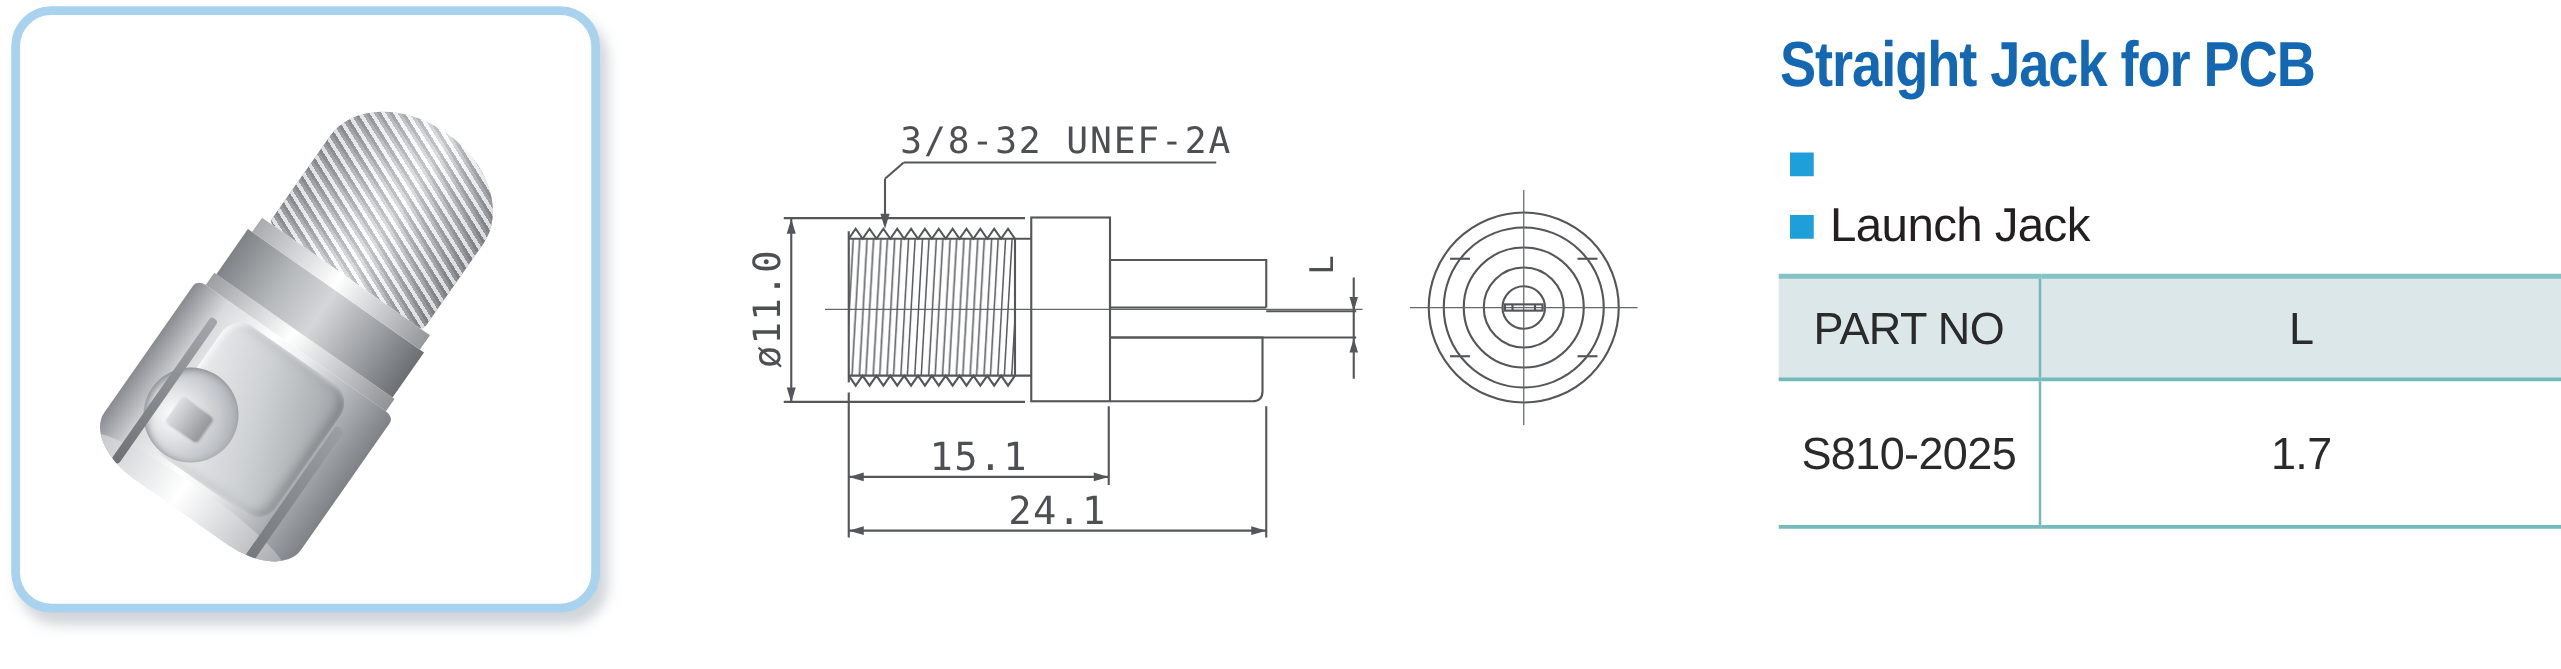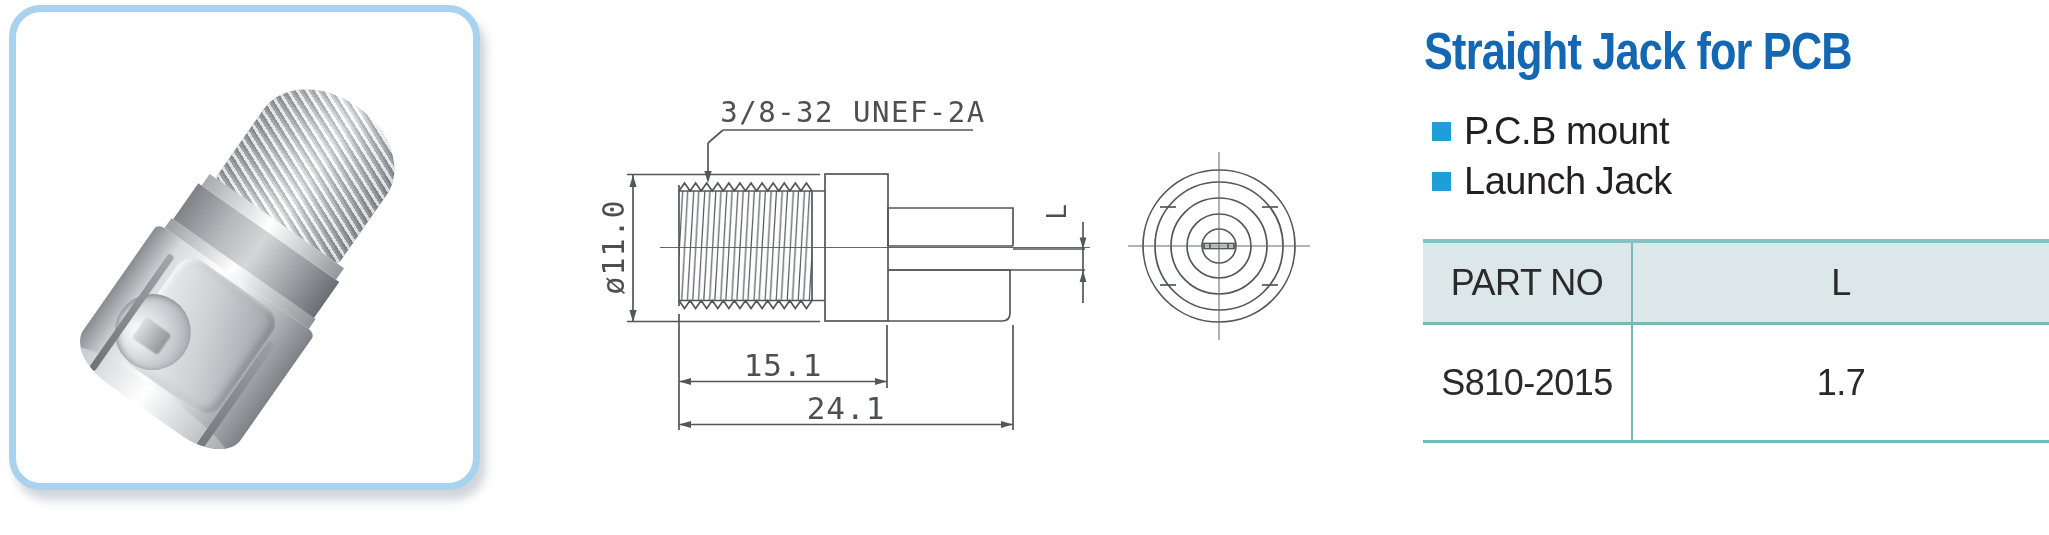--- a/index.html
+++ b/index.html
@@ -78,21 +78,21 @@
     position:absolute;left:1424px;top:22px;
     font-size:51px;font-weight:bold;letter-spacing:-1px;color:#1467b2;
     transform:scaleX(.85);transform-origin:left top;white-space:nowrap;
   }
   .features{position:absolute;left:1432px;top:106px;}
   .feature-item{display:flex;align-items:center;height:50px;}
   .bullet{width:19px;height:19px;background:#1f9fd9;margin-right:13px;flex:0 0 auto;}
   .feature-label{font-size:38px;color:#231f20;letter-spacing:-0.5px;white-space:nowrap;}
   .spec-table{
     position:absolute;left:1423px;top:219px;width:626px;
-    border-collapse:collapse;table-layout:fixed;margin-top:20px;
+    border-collapse:collapse;table-layout:fixed;
   }
   .spec-table td{
     text-align:center;vertical-align:middle;color:#2a2a2a;
     font-size:36px;letter-spacing:-0.5px;padding:0;
   }
   .spec-table .col-part{width:208px;}
   .spec-table tr.header-row td{
     height:79px;background:#dbe7e9;
     border-top:4px solid #85c2c4;border-bottom:3px solid #74babc;
   }
@@ -221,32 +221,31 @@
       <line class="dline" x1="1228" y1="243.5" x2="1228" y2="248.5"></line>
     </g>
   </g>
 </svg>
 
 <div class="title">Straight Jack for PCB</div>
 
 <div class="features">
   <div class="feature-item">
     <span class="bullet"></span>
-    <span class="feature-label">P.C.B mount</span>
   </div>
   <div class="feature-item">
     <span class="bullet"></span>
     <span class="feature-label">Launch Jack</span>
   </div>
 </div>
 
 <table class="spec-table">
   <tbody>
     <tr class="header-row">
       <td class="col-part">PART NO</td>
       <td class="divided">L</td>
     </tr>
     <tr class="data-row">
-      <td>S810-2015</td>
+      <td>S810-2025</td>
       <td class="divided">1.7</td>
     </tr>
   </tbody>
 </table>
 
 </body></html>

